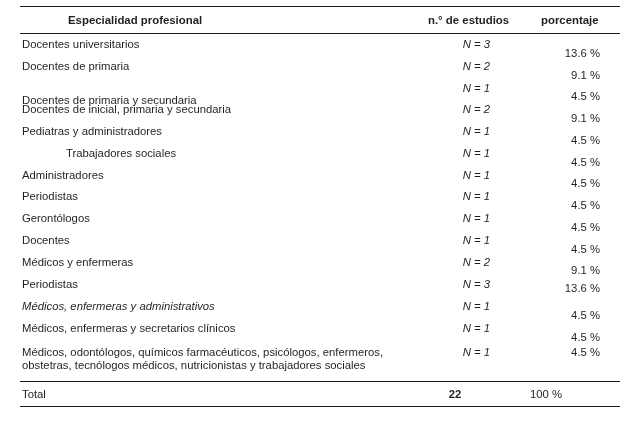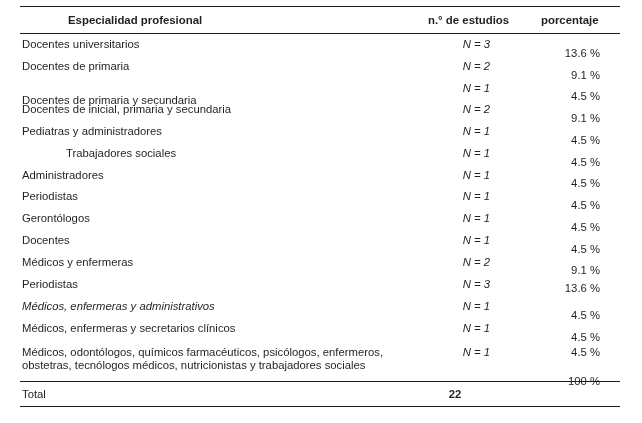--- a/index.html
+++ b/index.html
@@ -63,21 +63,21 @@
     width: 70px;
     left: 530px;
     text-align: right;
   }
 
   .total-label { left: 22px; top: 388px; }
   .total-n {
     left: 420px; top: 388px; width: 70px; text-align: center; font-weight: bold;
   }
   .total-pct {
-    left: 530px; top: 375px; width: 70px; text-align: right;
+    left: 530px; top: 388px; width: 70px; text-align: left;
   }
 </style>
 </head>
 <body>
 
 <div class="table-wrap">
 
   <div class="rule rule-top"></div>
 
   <div class="cell hdr hdr-spec">Especialidad profesional</div>

